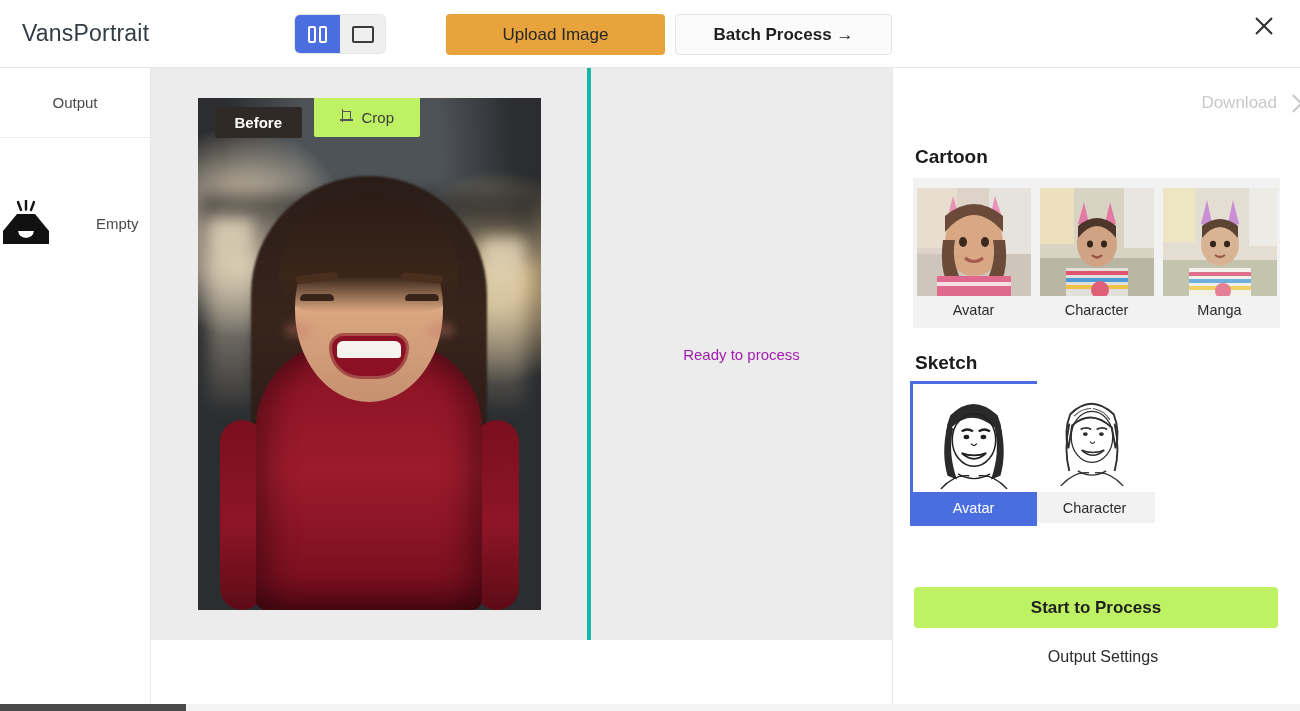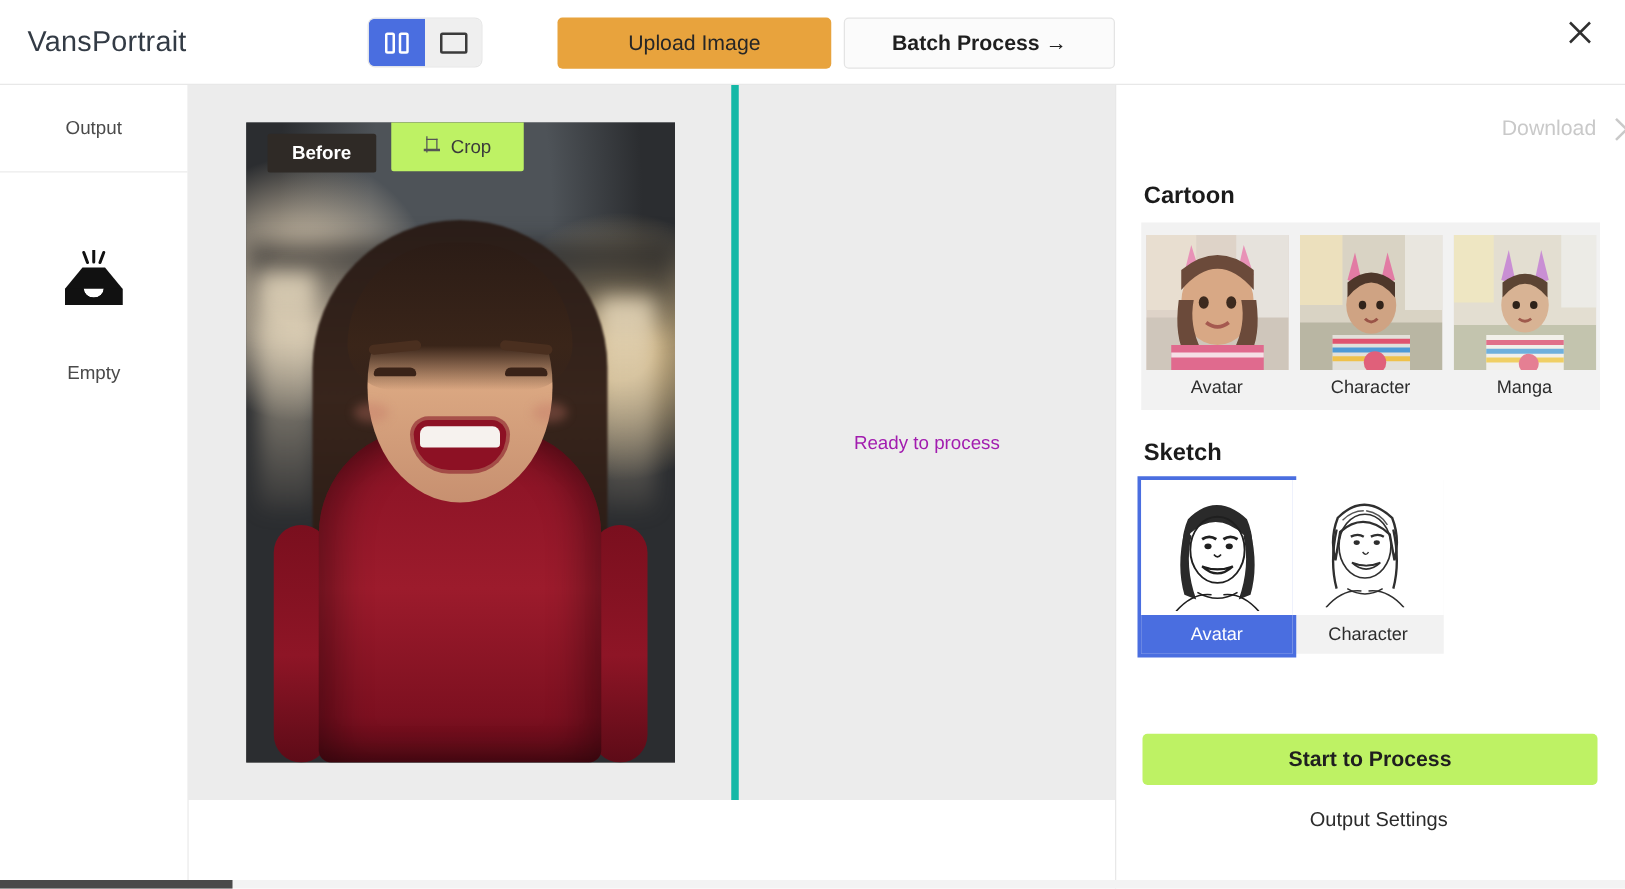--- a/index.html
+++ b/index.html
@@ -61,31 +61,31 @@
   
   .sidebar {
     position:absolute; top:68px; left:0; width:151px; height:643px;
     background:#ffffff; border-right:1px solid #e8e8e8;
   }
   .sidebar-head {
     height:70px; display:flex; align-items:center; justify-content:center;
     border-bottom:1px solid #ececec; font-size:15px; color:#4a4a4a;
   }
   .sidebar-empty {
-    margin-top:62px; display:flex; flex-direction:column; align-items:center; gap:44px;
+    margin-top:62px; display:flex; flex-direction:row; align-items:center; gap:44px;
   }
   .inbox-icon { width:52px; height:46px; position:relative; }
   .sidebar-empty-label { font-size:15px; color:#4a4a4a; }
 
   
   .workspace {
     position:absolute; top:68px; left:151px; width:741px; height:572px;
     background:#ececec; display:flex;
   }
-  .ws-left { width:440px; height:572px; border-right:6px solid #14b8a6;
+  .ws-left { width:440px; height:572px; border-right:4px solid #14b8a6;
     display:flex; align-items:center; justify-content:center; }
   .ws-right { flex:1; display:flex; align-items:center; justify-content:center; }
   .ready-text { font-size:15px; color:#a21caf; }
 
   .photo-frame { position:relative; width:343px; height:512px; }
   .photo {
     position:absolute; inset:0; overflow:hidden;
     background:
       radial-gradient(circle at 13% 26%, rgba(222,206,180,.95) 0 6%, rgba(150,138,120,0) 22%),
       radial-gradient(circle at 87% 35%, rgba(226,196,140,.85) 0 6%, rgba(160,130,90,0) 24%),

